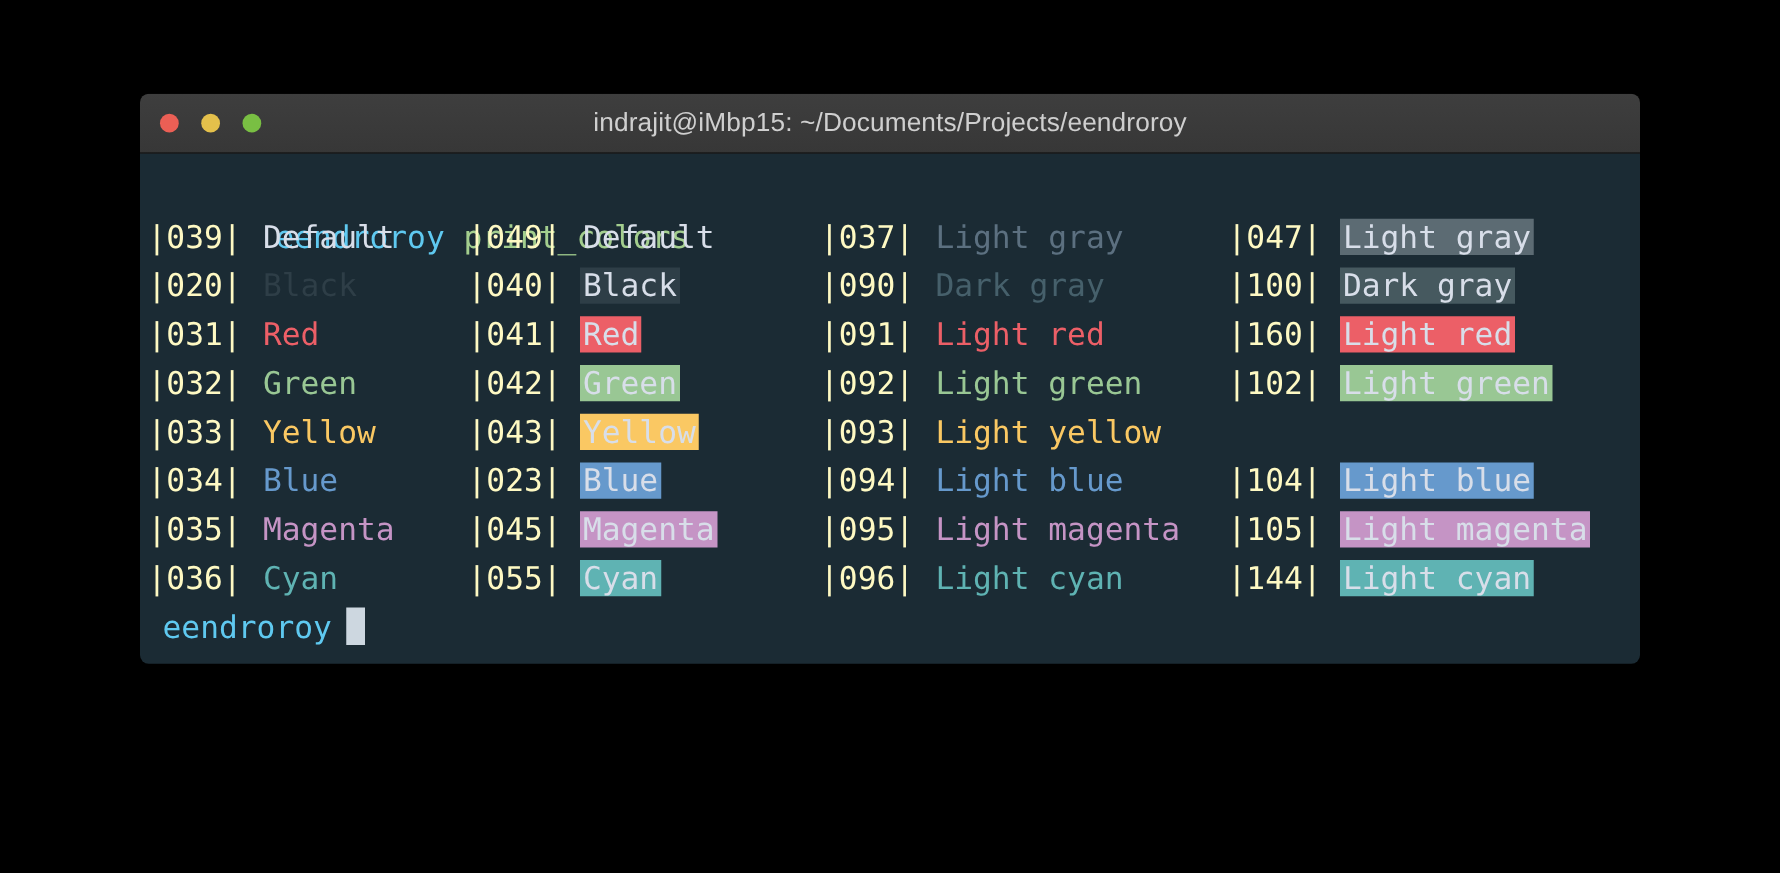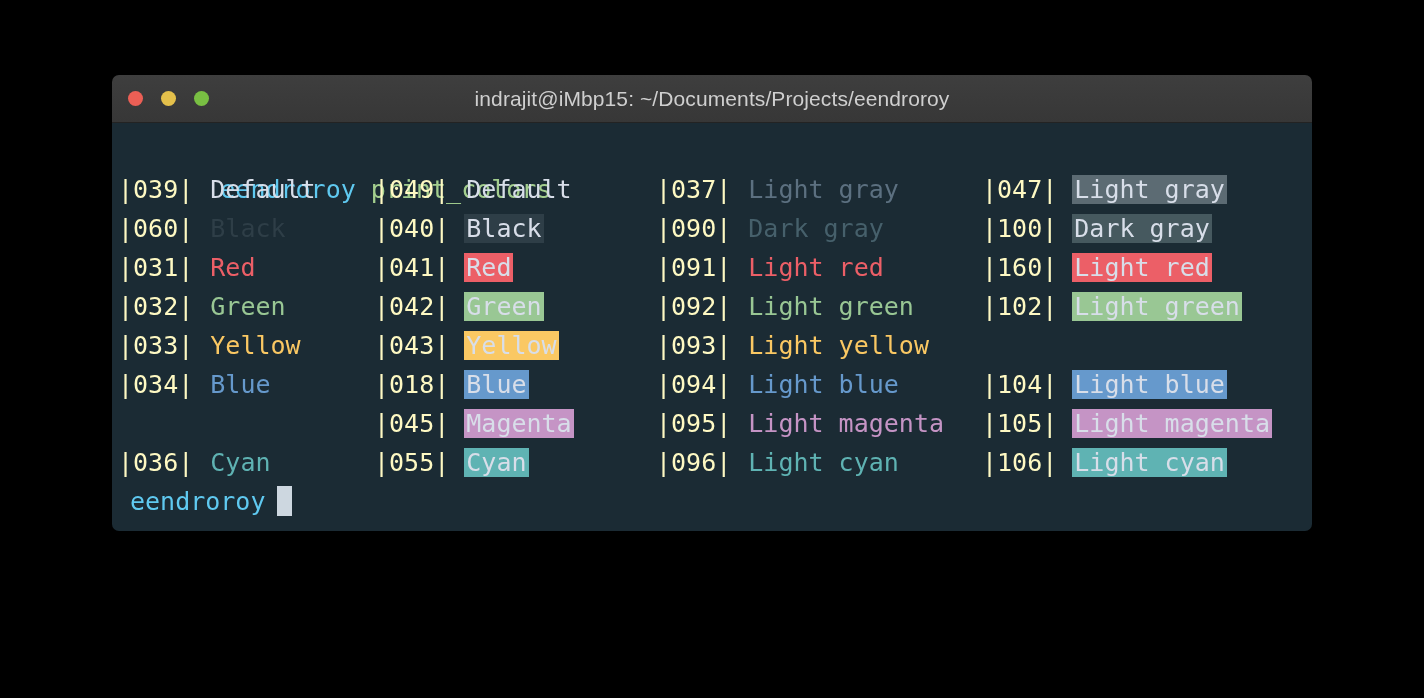--- a/index.html
+++ b/index.html
@@ -147,21 +147,21 @@
     </div>
 
     <div id="color-grid">
         <div class="grid-row">
           <div class="cell col0"><span class="code">|039| </span><span class="label" style="color: rgb(216, 222, 233);">Default</span></div>
           <div class="cell col1"><span class="code">|049| </span><span class="label" style="color: rgb(216, 222, 233);">Default</span></div>
           <div class="cell col2"><span class="code">|037| </span><span class="label" style="color: rgb(92, 112, 128);">Light gray</span></div>
           <div class="cell col3"><span class="code">|047| </span><span class="label" style="color: rgb(216, 222, 233); background: rgb(92, 107, 115);">Light gray</span></div>
         </div>
         <div class="grid-row">
-          <div class="cell col0"><span class="code">|060| </span><span class="label" style="color: rgb(46, 62, 71);">Black</span></div>
+          <div class="cell col0"><span class="code">|020| </span><span class="label" style="color: rgb(46, 62, 71);">Black</span></div>
           <div class="cell col1"><span class="code">|040| </span><span class="label" style="color: rgb(216, 222, 233); background: rgb(46, 62, 71);">Black</span></div>
           <div class="cell col2"><span class="code">|090| </span><span class="label" style="color: rgb(70, 96, 107);">Dark gray</span></div>
           <div class="cell col3"><span class="code">|100| </span><span class="label" style="color: rgb(216, 222, 233); background: rgb(70, 89, 95);">Dark gray</span></div>
         </div>
         <div class="grid-row">
           <div class="cell col0"><span class="code">|031| </span><span class="label" style="color: rgb(236, 95, 103);">Red</span></div>
           <div class="cell col1"><span class="code">|041| </span><span class="label" style="color: rgb(216, 222, 233); background: rgb(236, 95, 103);">Red</span></div>
           <div class="cell col2"><span class="code">|091| </span><span class="label" style="color: rgb(236, 95, 103);">Light red</span></div>
           <div class="cell col3"><span class="code">|160| </span><span class="label" style="color: rgb(216, 222, 233); background: rgb(236, 95, 103);">Light red</span></div>
         </div>
@@ -171,34 +171,35 @@
           <div class="cell col2"><span class="code">|092| </span><span class="label" style="color: rgb(153, 199, 148);">Light green</span></div>
           <div class="cell col3"><span class="code">|102| </span><span class="label" style="color: rgb(216, 222, 233); background: rgb(153, 199, 148);">Light green</span></div>
         </div>
         <div class="grid-row">
           <div class="cell col0"><span class="code">|033| </span><span class="label" style="color: rgb(250, 200, 99);">Yellow</span></div>
           <div class="cell col1"><span class="code">|043| </span><span class="label" style="color: rgb(216, 222, 233); background: rgb(250, 200, 99);">Yellow</span></div>
           <div class="cell col2"><span class="code">|093| </span><span class="label" style="color: rgb(250, 200, 99);">Light yellow</span></div>
         </div>
         <div class="grid-row">
           <div class="cell col0"><span class="code">|034| </span><span class="label" style="color: rgb(102, 153, 204);">Blue</span></div>
-          <div class="cell col1"><span class="code">|018| </span><span class="label" style="color: rgb(216, 222, 233); background: rgb(102, 153, 204);">Blue</span></div>
+          <div class="cell col1"><span class="code">|023| </span><span class="label" style="color: rgb(216, 222, 233); background: rgb(102, 153, 204);">Blue</span></div>
           <div class="cell col2"><span class="code">|094| </span><span class="label" style="color: rgb(102, 153, 204);">Light blue</span></div>
           <div class="cell col3"><span class="code">|104| </span><span class="label" style="color: rgb(216, 222, 233); background: rgb(102, 153, 204);">Light blue</span></div>
         </div>
         <div class="grid-row">
+          <div class="cell col0"><span class="code">|035| </span><span class="label" style="color: rgb(197, 148, 197);">Magenta</span></div>
           <div class="cell col1"><span class="code">|045| </span><span class="label" style="color: rgb(216, 222, 233); background: rgb(197, 148, 197);">Magenta</span></div>
           <div class="cell col2"><span class="code">|095| </span><span class="label" style="color: rgb(197, 148, 197);">Light magenta</span></div>
           <div class="cell col3"><span class="code">|105| </span><span class="label" style="color: rgb(216, 222, 233); background: rgb(197, 148, 197);">Light magenta</span></div>
         </div>
         <div class="grid-row">
           <div class="cell col0"><span class="code">|036| </span><span class="label" style="color: rgb(95, 179, 179);">Cyan</span></div>
           <div class="cell col1"><span class="code">|055| </span><span class="label" style="color: rgb(216, 222, 233); background: rgb(95, 179, 179);">Cyan</span></div>
           <div class="cell col2"><span class="code">|096| </span><span class="label" style="color: rgb(95, 179, 179);">Light cyan</span></div>
-          <div class="cell col3"><span class="code">|106| </span><span class="label" style="color: rgb(216, 222, 233); background: rgb(95, 179, 179);">Light cyan</span></div>
+          <div class="cell col3"><span class="code">|144| </span><span class="label" style="color: rgb(216, 222, 233); background: rgb(95, 179, 179);">Light cyan</span></div>
         </div>
       </div>
 
     <div id="prompt-row">
       <span class="prompt-user term-line" style="display:inline;">eendroroy</span><span id="cursor-block"></span>
     </div>
 
   </div>
 </div>
 

